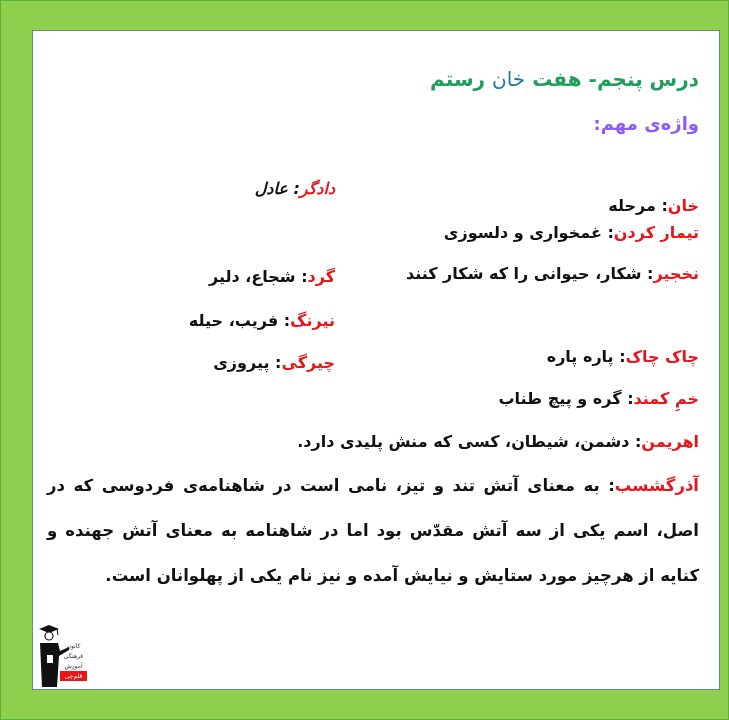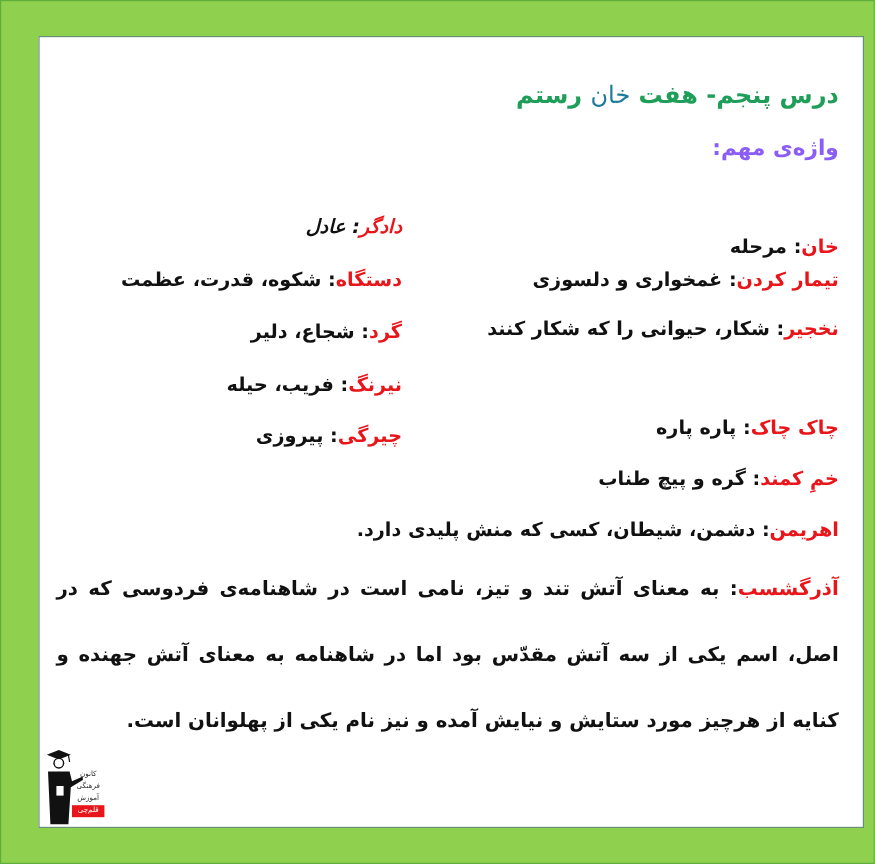--- a/index.html
+++ b/index.html
@@ -36,21 +36,21 @@
     }
     .entry {
       position: absolute;
       font-size: 16px; font-weight: bold; color: #111;
       white-space: nowrap;
     }
     .term { color: #e8161b; }
     .para {
       position: absolute; right: 20px; left: 14px;
       font-size: 16.5px; font-weight: bold; color: #111;
-      line-height: 55px;
+      line-height: 45px;
       text-align: justify;
     }
     .logo {
       position: absolute; left: 2px; bottom: 2px;
       width: 52px; height: 66px;
     }
   </style>
 </head>
 <body>
 
@@ -62,21 +62,20 @@
 
   <div class="subtitle rtl">واژه‌ی مهم:</div>
 
   <div class="entry rtl" style="right:20px; top:134px;margin-top:31px;"><span class="term">خان</span><span>: مرحله</span></div>
   <div class="entry rtl" style="right:20px; top:192px;"><span class="term">تیمار کردن</span><span>: غمخواری و دلسوزی</span></div>
   <div class="entry rtl" style="right:20px; top:233px;"><span class="term">نخجیر</span><span>: شکار، حیوانی را که شکار کنند</span></div>
   <div class="entry rtl" style="right:20px; top:316px;"><span class="term">چاک چاک</span><span>: پاره پاره</span></div>
   <div class="entry rtl" style="right:20px; top:358px;"><span class="term">خمِ کمند</span><span>: گره و پیچ طناب</span></div>
 
   <div class="entry rtl" style="right:384px; top:148px;font-style:italic;"><span class="term">دادگر</span><span>: عادل</span></div>
-  <div class="entry rtl" style="right:384px; top:192px;"><span class="term">دستگاه</span><span>: شکوه، قدرت، عظمت</span></div>
   <div class="entry rtl" style="right:384px; top:236px;"><span class="term">گرد</span><span>: شجاع، دلیر</span></div>
   <div class="entry rtl" style="right:384px; top:280px;"><span class="term">نیرنگ</span><span>: فریب، حیله</span></div>
   <div class="entry rtl" style="right:384px; top:322px;margin-left:13px;"><span class="term">چیرگی</span><span>: پیروزی</span></div>
 
   <div class="entry rtl" style="right:20px; top:401px;"><span class="term">اهریمن</span><span>: دشمن، شیطان، کسی که منش پلیدی دارد.</span></div>
 
   <div class="para rtl" style="top:432px;"><span class="term">آذرگشسب</span><span>: به معنای آتش تند و تیز، نامی است در شاهنامه‌ی فردوسی که در اصل، اسم یکی از سه آتش مقدّس بود اما در شاهنامه به معنای آتش جهنده و کنایه از هرچیز مورد ستایش و نیایش آمده و نیز نام یکی از پهلوانان است.</span></div>
 
   <div class="logo">
     <svg width="52" height="66" viewBox="0 0 52 66">

